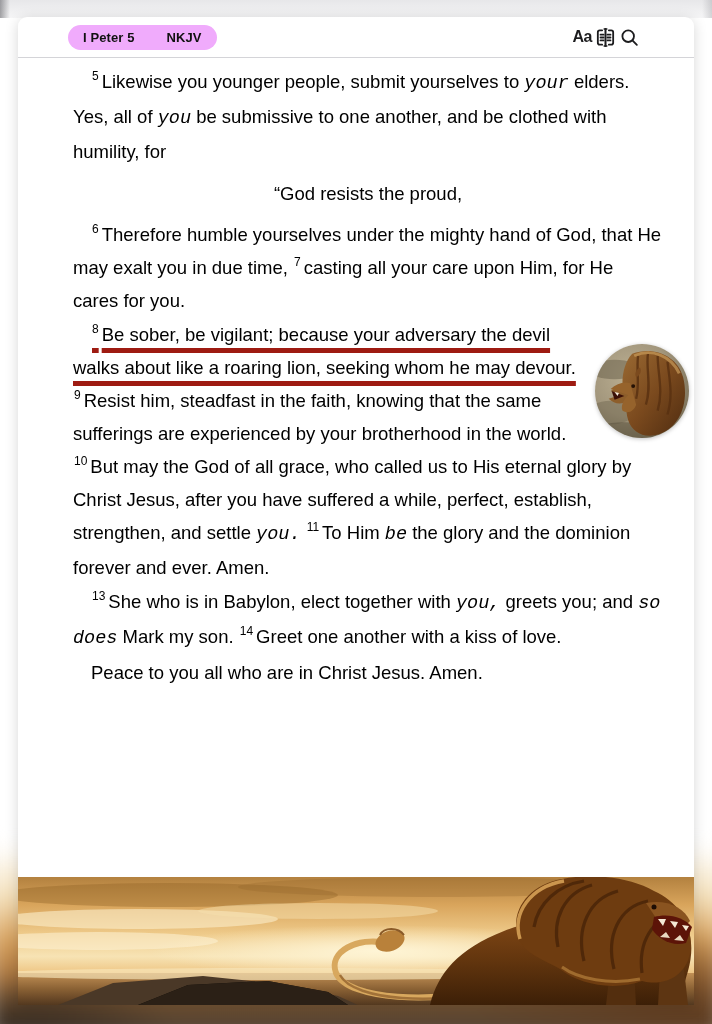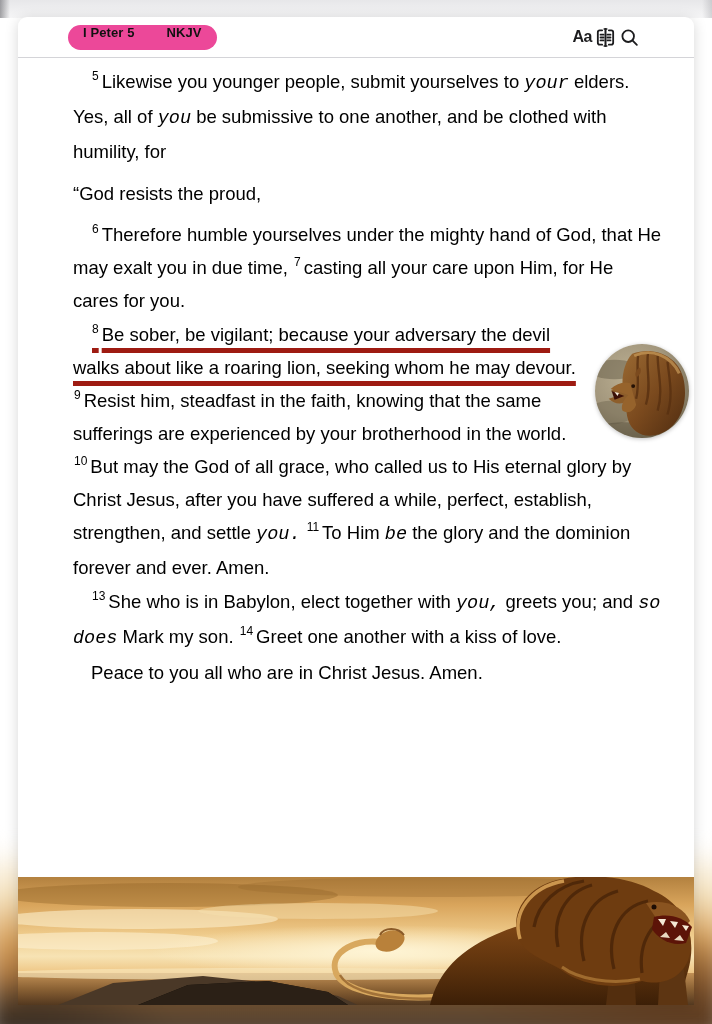--- a/index.html
+++ b/index.html
@@ -25,41 +25,41 @@
 
   
   .card { position:absolute; left:18px; top:17px; width:676px; height:988px;
     background:#ffffff; border-radius:9px 9px 0 0;
     box-shadow:0 2px 14px rgba(0,0,0,.16);
     display:flex; flex-direction:column; overflow:hidden; }
 
   
   .topbar { height:40px; flex:0 0 40px; display:flex; align-items:center;
     padding-left:50px; padding-right:54px; }
-  .ref-pill { display:flex; align-items:flex-start; height:25px; background:#ec4899;
+  .ref-pill { display:flex; align-items:center; height:25px; background:#f0abfc;
     border-radius:13px; overflow:hidden; cursor:pointer; }
   .ref-pill .seg { display:flex; align-items:center; padding:0 15px;
     font-size:13px; font-weight:700; color:#111; letter-spacing:.1px; }
   .ref-pill .seg-divider { width:2px; background:rgba(255,255,255,.85); }
   .topbar-spacer { flex:1; }
   .tool-icons { display:flex; align-items:center; gap:2px; }
   .tool-btn { display:flex; align-items:center; justify-content:center; cursor:pointer;
     color:#1c1c1e; }
   .font-btn { font-size:16px; font-weight:700; letter-spacing:-.5px; }
   .hdivider { height:1px; flex:0 0 1px; background:#d4d4d8; }
 
   
   .content { flex:1 1 auto; overflow:hidden; padding:6px 31px 0 55px;
     font-size:18.5px; line-height:33px; color:#000; }
   .content h2 { font-size:20px; line-height:26px; font-weight:700; color:#000;
     margin:9px 0 15px 0; letter-spacing:-.2px; }
   .content h2.later { margin-top:24px; margin-bottom:18px; }
   .content p { margin:0; }
   .content p.para { text-indent:18px; margin:1px 0; }
-  .content p.poem { text-indent:0; margin:9px 0 8px 0; }
+  .content p.poem { text-indent:0; margin:9px 0 8px 0;text-align:center; }
   .content sup { font-size:12px; line-height:0; font-weight:400;
     position:relative; top:-1px; margin:0 3px 0 1px; }
   .it { font-style:italic;font-family:Liberation Mono, monospace; }
   .redline { text-decoration:underline; text-decoration-color:#9e1b12;
     text-decoration-thickness:4.5px; text-underline-offset:7px;
     -webkit-text-decoration-skip:none; text-decoration-skip-ink:none; }
 
   
   .lion-float { float:right; width:94px; height:94px; margin:26px -26px 4px 12px;
     border-radius:50%; overflow:hidden; shape-outside:circle(52px at 46% 52%);

